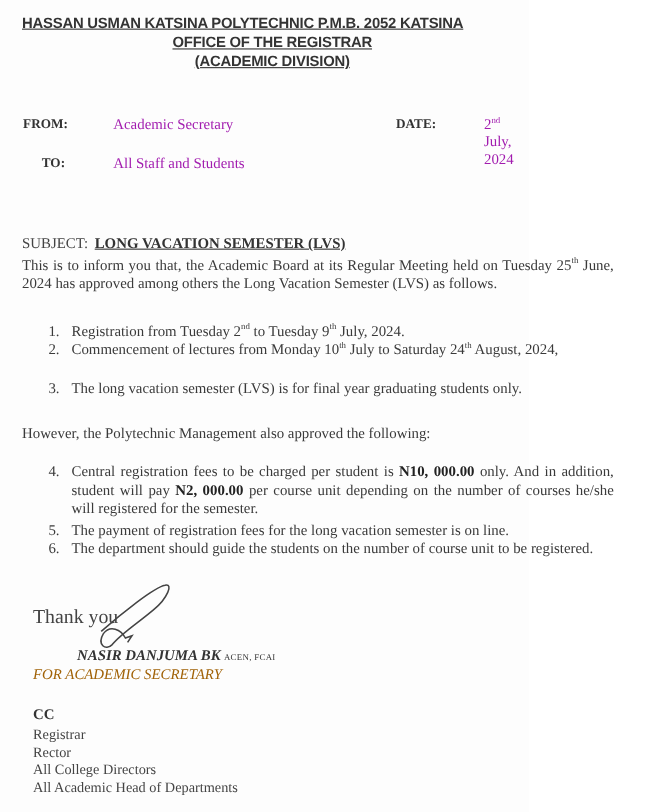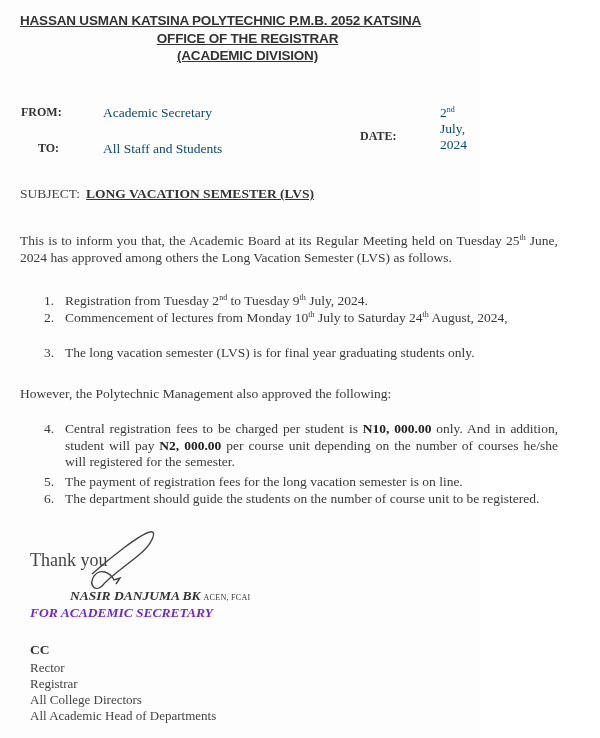--- a/index.html
+++ b/index.html
@@ -11,53 +11,53 @@
   .page { position: absolute; left: 0; top: 0; width: 481px; height: 738px; background: #fdfdfd; }
   .hdr {
     position: absolute; left: 0; width: 530px; text-align: center;
     font-family: "Liberation Sans", sans-serif; font-weight: bold; font-size: 13.5px;
     text-decoration: underline; color: #333; letter-spacing: -0.2px;
   }
   .hdr1 { top: 13px; left: 20px; width: 500px; text-align: left; }
   .hdr2 { top: 31px; left: 0; width: 495px; }
   .hdr3 { top: 48px; left: 0; width: 495px; }
   .lbl { position: absolute; font-weight: bold; font-size: 12px; color: #333; }
-  .val { position: absolute; font-size: 13.5px; color: #0c4a6e; }
-  .subj { position: absolute; left: 20px; top: 186px; font-size: 13.5px; color: #444; }
+  .val { position: absolute; font-size: 13.5px; color: #a21caf; }
+  .subj { position: absolute; left: 20px; top: 213px; font-size: 13.5px; color: #444; }
   .subj .ttl { font-weight: bold; text-decoration: underline; color: #333; margin-left: 6px; }
   .para {
     position: absolute; left: 20px; width: 538px; font-size: 13.5px; line-height: 16.5px;
     color: #3a3a3a; text-align: justify;
   }
   .item { position: absolute; left: 44px; width: 514px; font-size: 13.5px; line-height: 16.5px; color: #3a3a3a; text-align: justify; }
   .item .num { position: absolute; left: 0; top: 0; width: 20px; }
   .item .txt { display: block; margin-left: 21px; }
   b.amt { color: #222; }
   sup { font-size: 8px; line-height: 0; }
   .sig-thanks { position: absolute; left: 30px; top: 550px; font-size: 18px; color: #444; }
   .sig-name { position: absolute; left: 30px; top: 588px; font-size: 13.5px; font-weight: bold; font-style: italic; color: #333; margin-left: 40px; }
   .sig-name .cred { font-size: 8px; font-weight: normal; font-style: normal; letter-spacing: 0.3px; margin-left: 3px; }
-  .sig-role { position: absolute; left: 30px; top: 605px; font-size: 13.5px; font-weight: bold; font-style: italic; color: #6d28d9; }
+  .sig-role { position: absolute; left: 30px; top: 605px; font-size: 13.5px; font-weight: normal; font-style: italic; color: #a16207; }
   .signature { position: absolute; left: 80px; top: 528px; width: 80px; height: 64px; }
   .cc-head { position: absolute; left: 30px; top: 642px; font-size: 13.5px; font-weight: bold; color: #333; }
   .cc-list { position: absolute; left: 30px; top: 660px; font-size: 13px; line-height: 16px; color: #444; margin: 0; padding: 0; list-style: none; }
 </style>
 </head>
 <body>
 
 <div class="page">
 
   <div class="hdr hdr1">HASSAN USMAN KATSINA POLYTECHNIC P.M.B. 2052 KATSINA</div>
   <div class="hdr hdr3">(ACADEMIC DIVISION)</div>
   <div class="hdr hdr2">OFFICE OF THE REGISTRAR</div>
 
   <div class="lbl" style="left:21px; top:105px;">FROM:</div>
   <div class="val" style="left:103px; top:105px;">Academic Secretary</div>
 
-  <div class="lbl" style="left:360px; top:105px;margin-top:24px;">DATE:</div>
+  <div class="lbl" style="left:360px; top:105px;">DATE:</div>
   <div class="val" style="left:440px; top:105px;"><span>2</span><sup>nd</sup><span> July, 2024</span></div>
 
   <div class="lbl" style="left:38px; top:141px;">TO:</div>
   <div class="val" style="left:103px; top:141px;">All Staff and Students</div>
 
   <div class="subj">
     <span>SUBJECT:</span><span class="ttl">LONG VACATION SEMESTER (LVS)</span>
   </div>
 
   <div class="para" style="top:233px;"><span>This is to inform you that, the Academic Board at its Regular Meeting held on Tuesday 25</span><sup>th</sup><span> June, 2024 has approved among others the Long Vacation Semester (LVS) as follows.</span></div>
@@ -94,19 +94,19 @@
 
   <svg class="signature" viewBox="0 0 80 64">
     <path d="M12 46 C 30 30, 60 6, 70 4 C 78 2, 72 16, 60 26 C 46 38, 30 48, 22 58 C 16 64, 8 58, 14 48 C 20 40, 30 44, 34 52 L 40 50 L 36 56" fill="none" stroke="#444" stroke-width="1.4"></path>
   </svg>
 
   <div class="sig-name"><span>NASIR DANJUMA BK</span><span class="cred">ACEN, FCAI</span></div>
   <div class="sig-role">FOR ACADEMIC SECRETARY</div>
 
   <div class="cc-head">CC</div>
   <ul class="cc-list">
+    <li>Registrar</li>
     <li>Rector</li>
-    <li>Registrar</li>
     <li>All College Directors</li>
     <li>All Academic Head of Departments</li>
   </ul>
 
 </div>
 
 </body></html>

